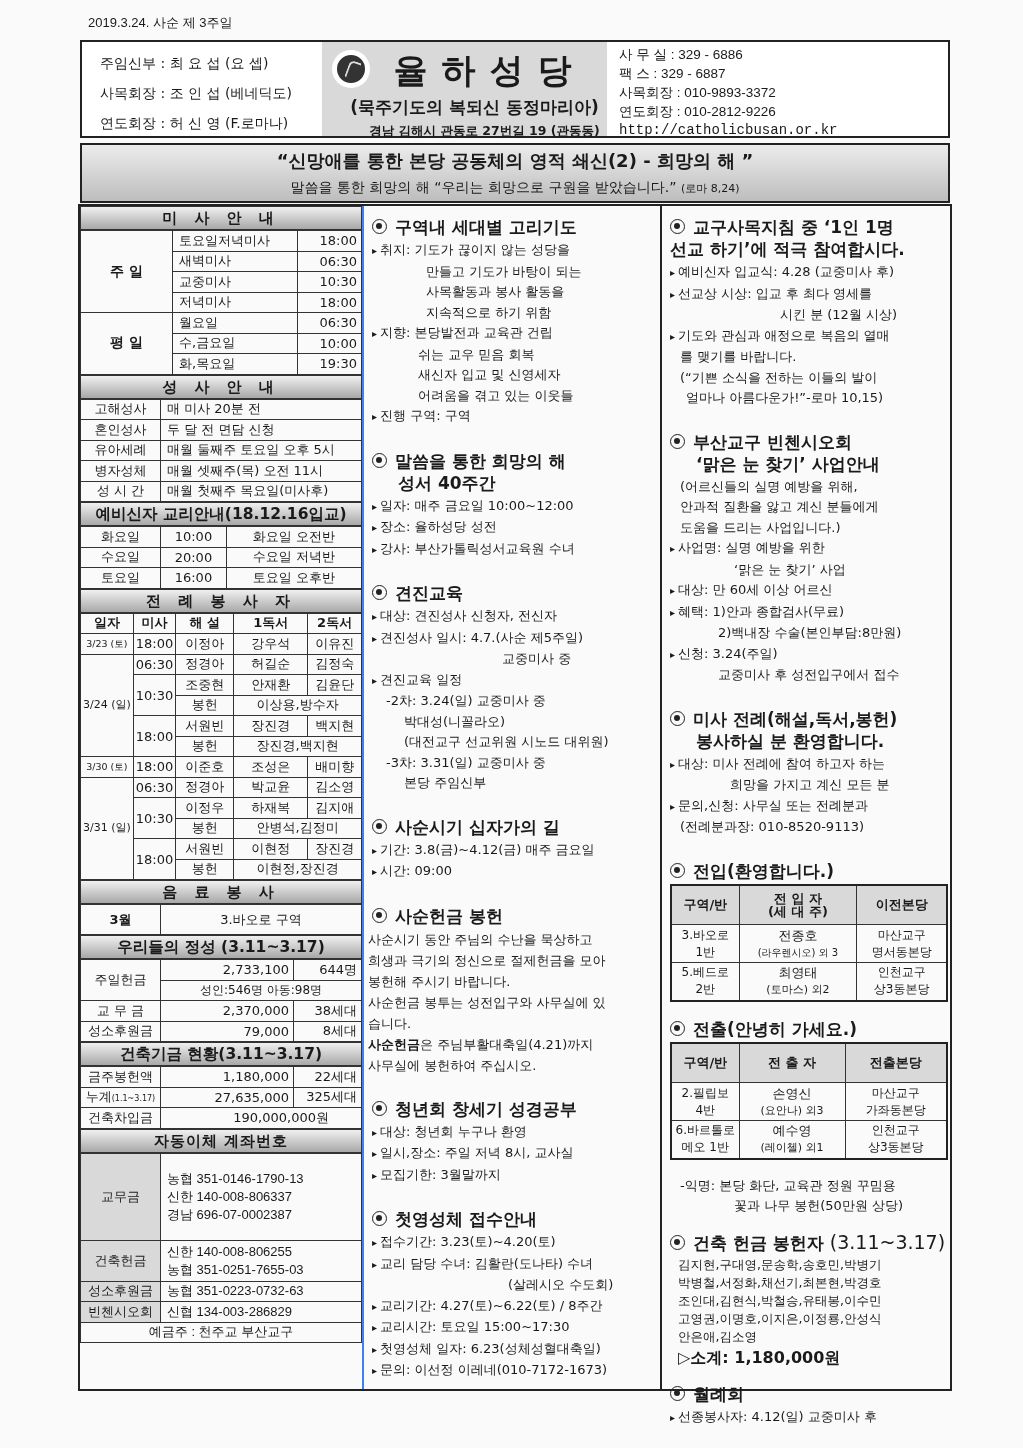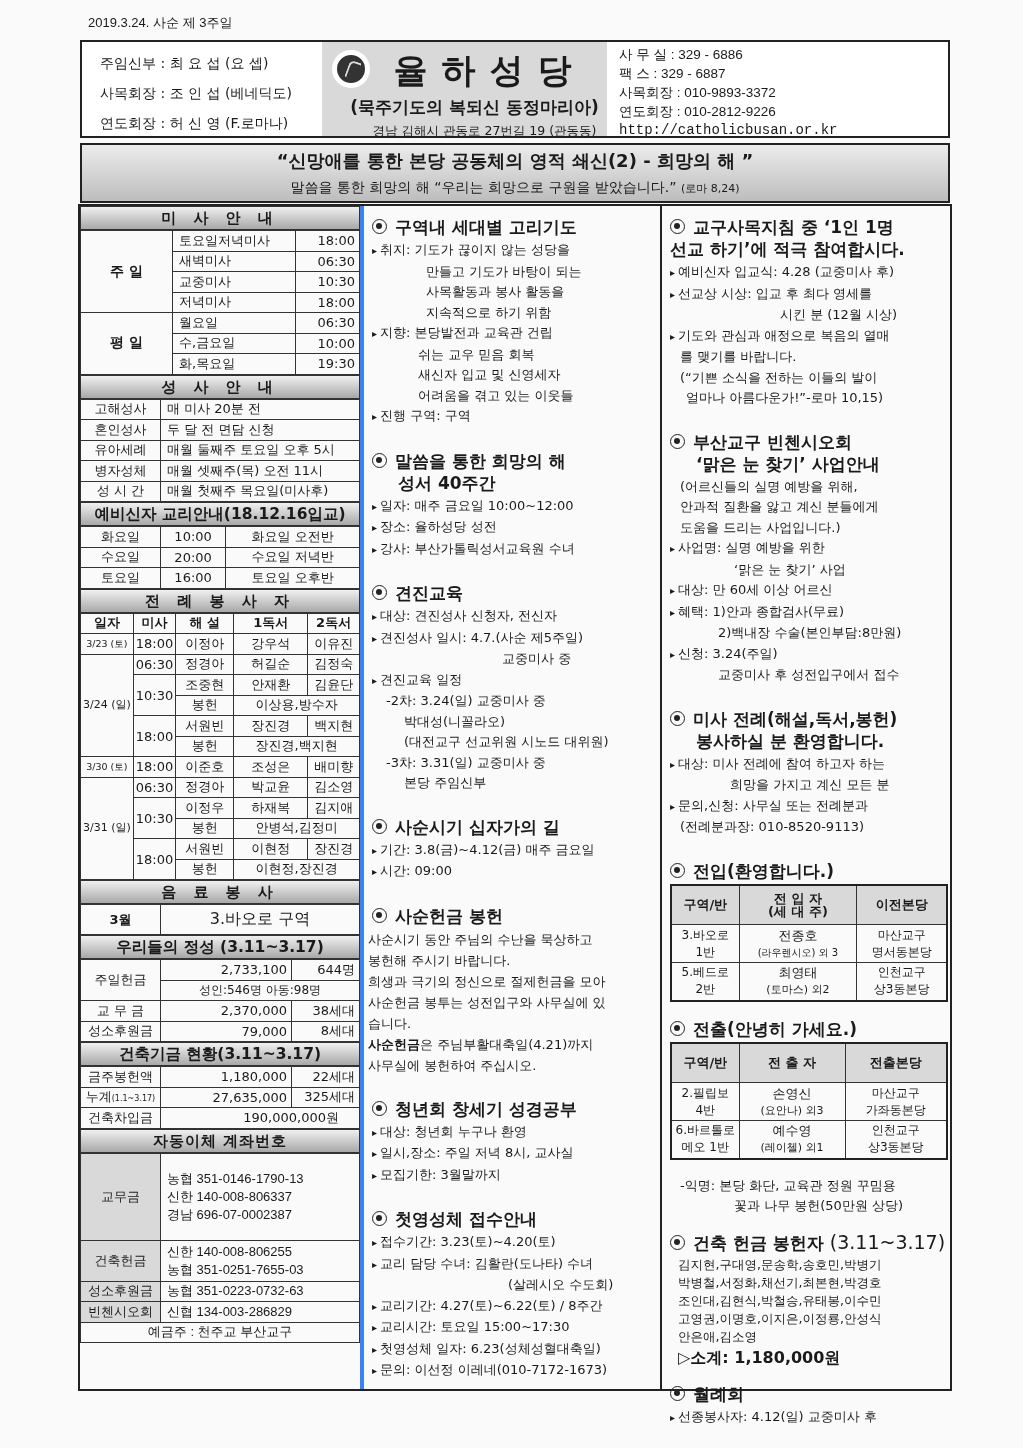--- a/index.html
+++ b/index.html
@@ -5,29 +5,29 @@
   * { box-sizing: border-box; margin: 0; padding: 0; }
   body { width: 1023px; height: 1448px; background: #fafafa; font-family: "DejaVu Sans", sans-serif; color: #1a1a1a; position: relative; overflow: hidden; }
   .date-line { position: absolute; left: 88px; top: 14px; font-size: 13px; font-family: "Liberation Sans", sans-serif; }
   .header { position: absolute; left: 80px; top: 40px; width: 870px; height: 98px; border: 2px solid #222; display: flex; background: #fff; }
   .h-left { width: 240px; padding: 6px 0 0 18px; font-size: 14px; line-height: 30px; }
   .h-mid { width: 285px; background: #d9d9d9; position: relative; text-align: center; }
   .logo { position: absolute; left: 12px; top: 10px; width: 34px; height: 34px; border-radius: 50%; background: #333; border: 3px solid #fff; box-shadow: 0 0 0 2px #fff; }
   .logo::after { content: ""; position: absolute; left: 10px; top: 6px; width: 10px; height: 16px; border-left: 2px solid #ddd; border-top: 2px solid #ddd; border-radius: 6px 0 0 0; transform: rotate(20deg); }
   .church-name { font-size: 34px; font-weight: bold; letter-spacing: 14px; margin-top: 6px; padding-left: 50px; font-family: "DejaVu Sans", sans-serif; }
   .church-sub { font-size: 17px; font-weight: bold; margin-top: 2px; padding-left: 20px; }
-  .church-addr { font-size: 12.5px; font-weight: normal; margin-top: 4px; margin-left: 40px; }
+  .church-addr { font-size: 12.5px; font-weight: bold; margin-top: 4px; margin-left: 40px; }
   .h-right { flex: 1; padding: 3px 0 0 12px; font-size: 13.5px; line-height: 19px; font-family: "Liberation Sans", sans-serif; }
   .h-right .url { font-family: "Liberation Mono", monospace; font-size: 14px; }
   .theme { position: absolute; left: 80px; top: 143px; width: 870px; height: 60px; border: 2px solid #222; background: linear-gradient(#ececec, #bdbdbd); text-align: center; }
   .theme .t1 { font-size: 18px; font-weight: bold; margin-top: 4px; }
   .theme .t2 { font-size: 14px; margin-top: 6px; }
   .theme .t2 small { font-size: 11px; }
   .body-frame { position: absolute; left: 78px; top: 204px; width: 874px; height: 1187px; border: 2px solid #222; }
-  .col-left { position: absolute; left: 0; top: 0; width: 284px; height: 100%; border-right: 4px solid #3b82f6; font-size: 13px; }
+  .col-left { position: absolute; left: 0; top: 0; width: 284px; height: 100%; border-right: 2px solid #3b82f6; font-size: 13px; }
   .col-mid { position: absolute; left: 286px; top: 0; width: 296px; height: 100%; border-right: 2px solid #222; padding: 4px 4px 0 6px; font-size: 13px; }
   .col-right { position: absolute; left: 584px; top: 0; width: 288px; height: 100%; padding: 4px 4px 0 6px; font-size: 13px; }
   table { border-collapse: collapse; width: 100%; }
   td { border: 1px solid #333; text-align: center; height: 20.5px; padding: 0 2px; white-space: nowrap; }
   .sec-head { background: linear-gradient(#f0f0f0, #a8a8a8); font-weight: bold; font-size: 15px; letter-spacing: 6px; text-align: center; height: 24px; border: 1px solid #333; line-height: 23px; }
   .sec-head.nowrap-ls { letter-spacing: 0; font-size: 15.5px; }
   .grey-cell { background: #d9d9d9; font-weight: bold; }
   .left-label { font-weight: bold; font-size: 14px; }
   .tl { text-align: left; padding-left: 6px; }
   .tr { text-align: right; padding-right: 4px; }
@@ -247,21 +247,21 @@
             <td colspan="2">이현정,장진경</td>
           </tr>
     </tbody>
       </table>
 
     <div class="sec-head">음 료 봉 사</div>
     <table>
       <tbody>
           <tr>
             <td style="width:80px;height:30px;font-weight:bold">3월</td>
-            <td style="font-size:16px">3.바오로 구역</td>
+            <td style="font-size:13px">3.바오로 구역</td>
           </tr>
     </tbody>
       </table>
 
     <div class="sec-head nowrap-ls">우리들의 정성 (3.11~3.17)</div>
     <table>
       <tbody>
           <tr>
             <td rowspan="2" style="width:80px">주일헌금</td>
             <td class="tr">2,733,100</td>
@@ -291,21 +291,21 @@
             <td class="tr">1,180,000</td>
             <td class="tr" style="width:68px">22세대</td>
           </tr>
       <tr>
             <td><span>누계</span><span style="font-size:8px">(1.1~3.17)</span></td>
             <td class="tr">27,635,000</td>
             <td class="tr">325세대</td>
           </tr>
       <tr>
             <td>건축차입금</td>
-            <td colspan="2" class="tr" style="padding-right:20px">190,000,000원</td>
+            <td colspan="2" class="tr" style="padding-right:32px">190,000,000원</td>
           </tr>
     </tbody>
       </table>
 
     <div class="sec-head" style="letter-spacing:1px">자동이체 계좌번호</div>
     <table style="font-family:'Liberation Sans',sans-serif;font-size:13px">
       <tbody>
           <tr>
             <td class="grey-cell" style="width:80px;font-weight:normal">교무금</td>
         <td class="tl" style="line-height:18px;padding:16px 6px">
@@ -372,22 +372,22 @@
     <div class="gap"></div>
     <div>
       <div class="art-title"><span class="bullet"></span><span>사순시기 십자가의 길</span></div>
       <div class="line tri">기간: 3.8(금)~4.12(금) 매주 금요일</div>
       <div class="line tri">시간: 09:00</div>
     </div>
     <div class="gap"></div>
     <div style="margin-left:-4px">
       <div class="art-title" style="margin-left:4px"><span class="bullet"></span><span>사순헌금 봉헌</span></div>
       <div class="para line"> 사순시기 동안 주님의 수난을 묵상하고</div>
+      <div class="para line">희생과 극기의 정신으로 절제헌금을 모아</div>
       <div class="para line">봉헌해 주시기 바랍니다.</div>
-      <div class="para line">희생과 극기의 정신으로 절제헌금을 모아</div>
       <div class="para line">사순헌금 봉투는 성전입구와 사무실에 있</div>
       <div class="para line">습니다.</div>
       <div class="para line"><b>사순헌금</b><span>은 주님부활대축일(4.21)까지</span></div>
       <div class="para line">사무실에 봉헌하여 주십시오.</div>
     </div>
     <div class="gap"></div>
     <div>
       <div class="art-title"><span class="bullet"></span><span>청년회 창세기 성경공부</span></div>
       <div class="line tri">대상: 청년회 누구나 환영</div>
       <div class="line tri">일시,장소: 주일 저녁 8시, 교사실</div>

